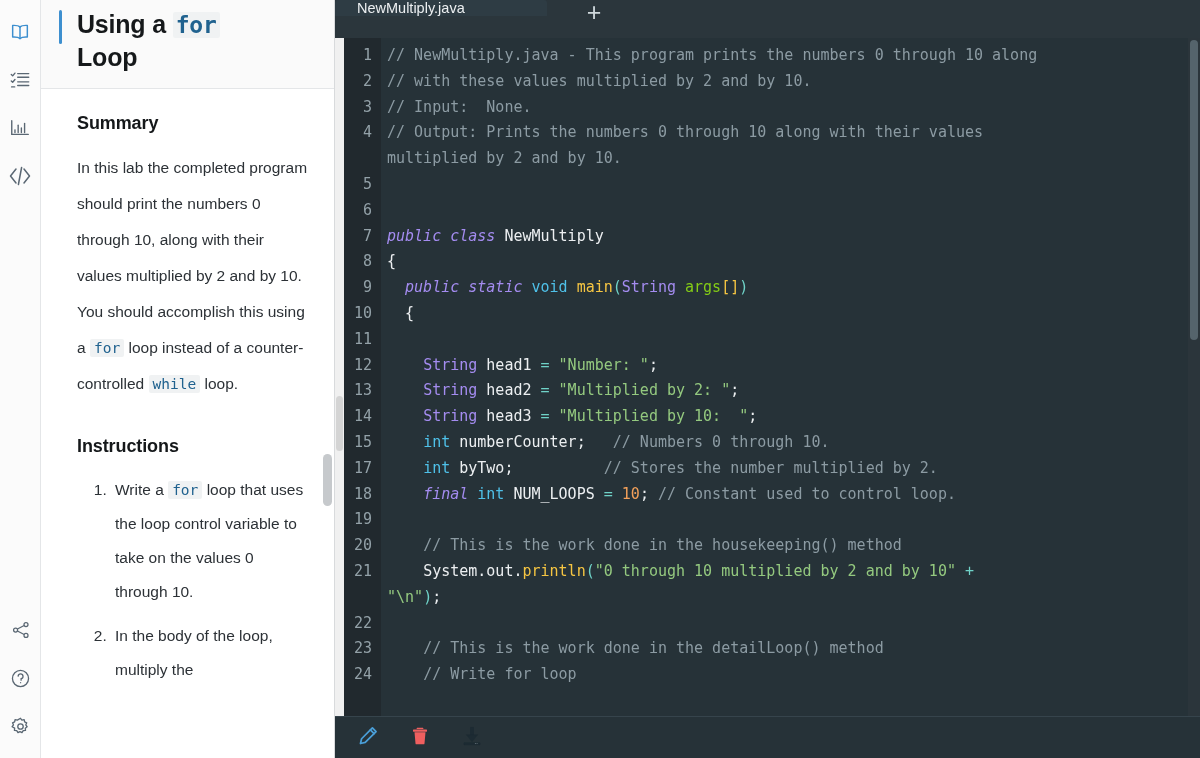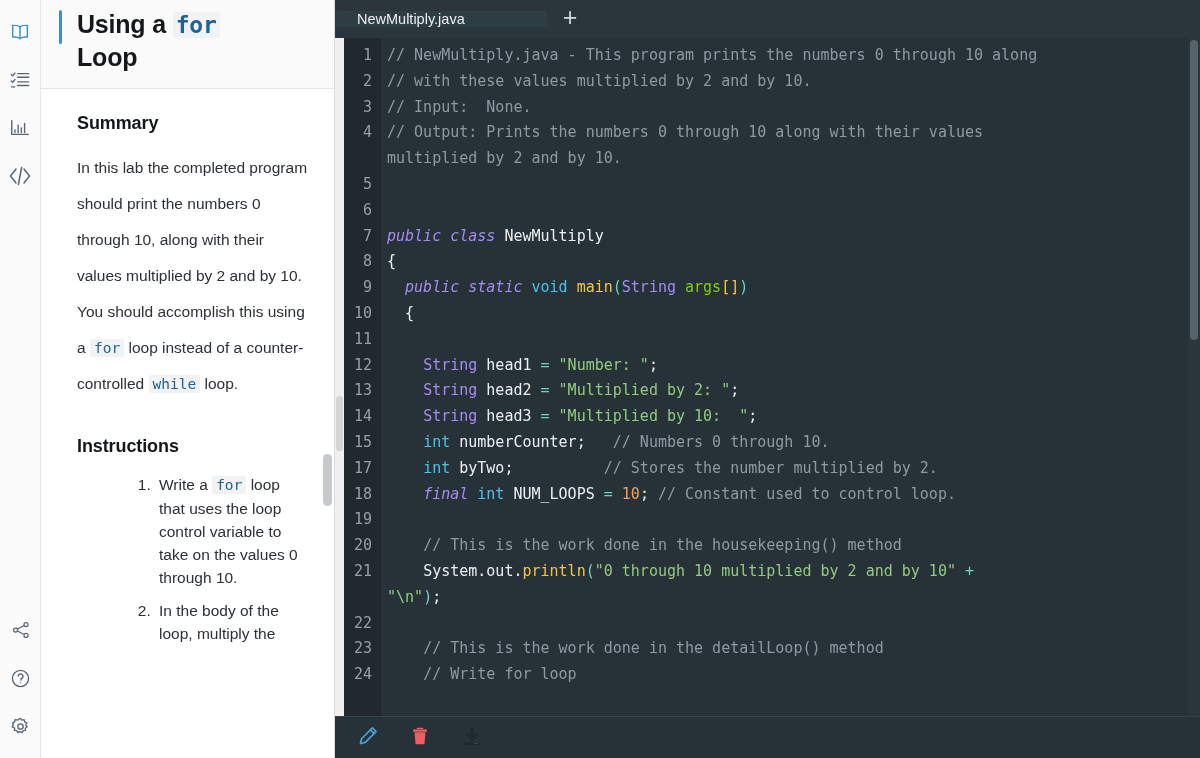--- a/index.html
+++ b/index.html
@@ -72,22 +72,22 @@
   .para {
     font-size: 15.5px; color: #2c3136; line-height: 36px;
   }
   .para .code-inline, .olist .code-inline {
     font-family: "DejaVu Sans Mono", monospace;
     font-size: 14.5px; color: #20628f; background: #f0f2f3;
     padding: 1px 4px; border-radius: 2px;
   }
   .olist { list-style: decimal; margin: 14px 0 0 34px; }
   .olist li {
-    font-size: 15.5px; color: #2c3136; line-height: 23px;
-    padding-left: 4px; margin-bottom: 10px; margin-left: 44px;
+    font-size: 15.5px; color: #2c3136; line-height: 34px;
+    padding-left: 4px; margin-bottom: 10px;
   }
 
   
   .lab-scroll-track {
     position: absolute; right: 0; top: 89px; width: 13px; height: 669px;
     background: #ffffff;
   }
   .lab-scroll-thumb {
     position: absolute; right: 2px; top: 365px;
     width: 9px; height: 52px; border-radius: 5px;
@@ -97,21 +97,21 @@
   
   .editor {
     flex: 1 1 auto; height: 758px;
     background: #263238;
     display: flex; flex-direction: column;
     min-width: 0;
   }
   .tabbar {
     height: 38px; flex: 0 0 38px;
     background: #2b363c;
-    display: flex; align-items: center;
+    display: flex; align-items: flex-start; gap: 24px;
   }
   .tab {
     background: #2e3c44;
     color: #eceff1;
     font-size: 14.5px;
     display: flex; align-items: center;
     padding: 0 20px 0 22px;
     min-width: 212px;
     cursor: pointer;
     border-top-left-radius: 3px; border-top-right-radius: 3px;

